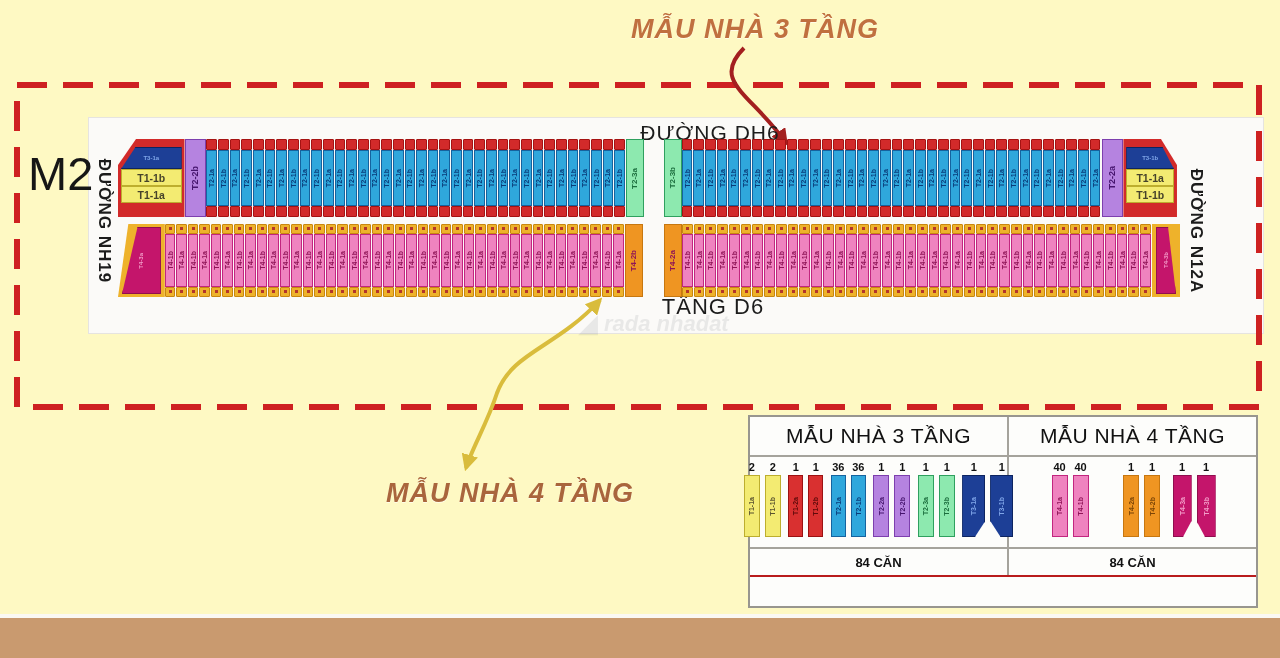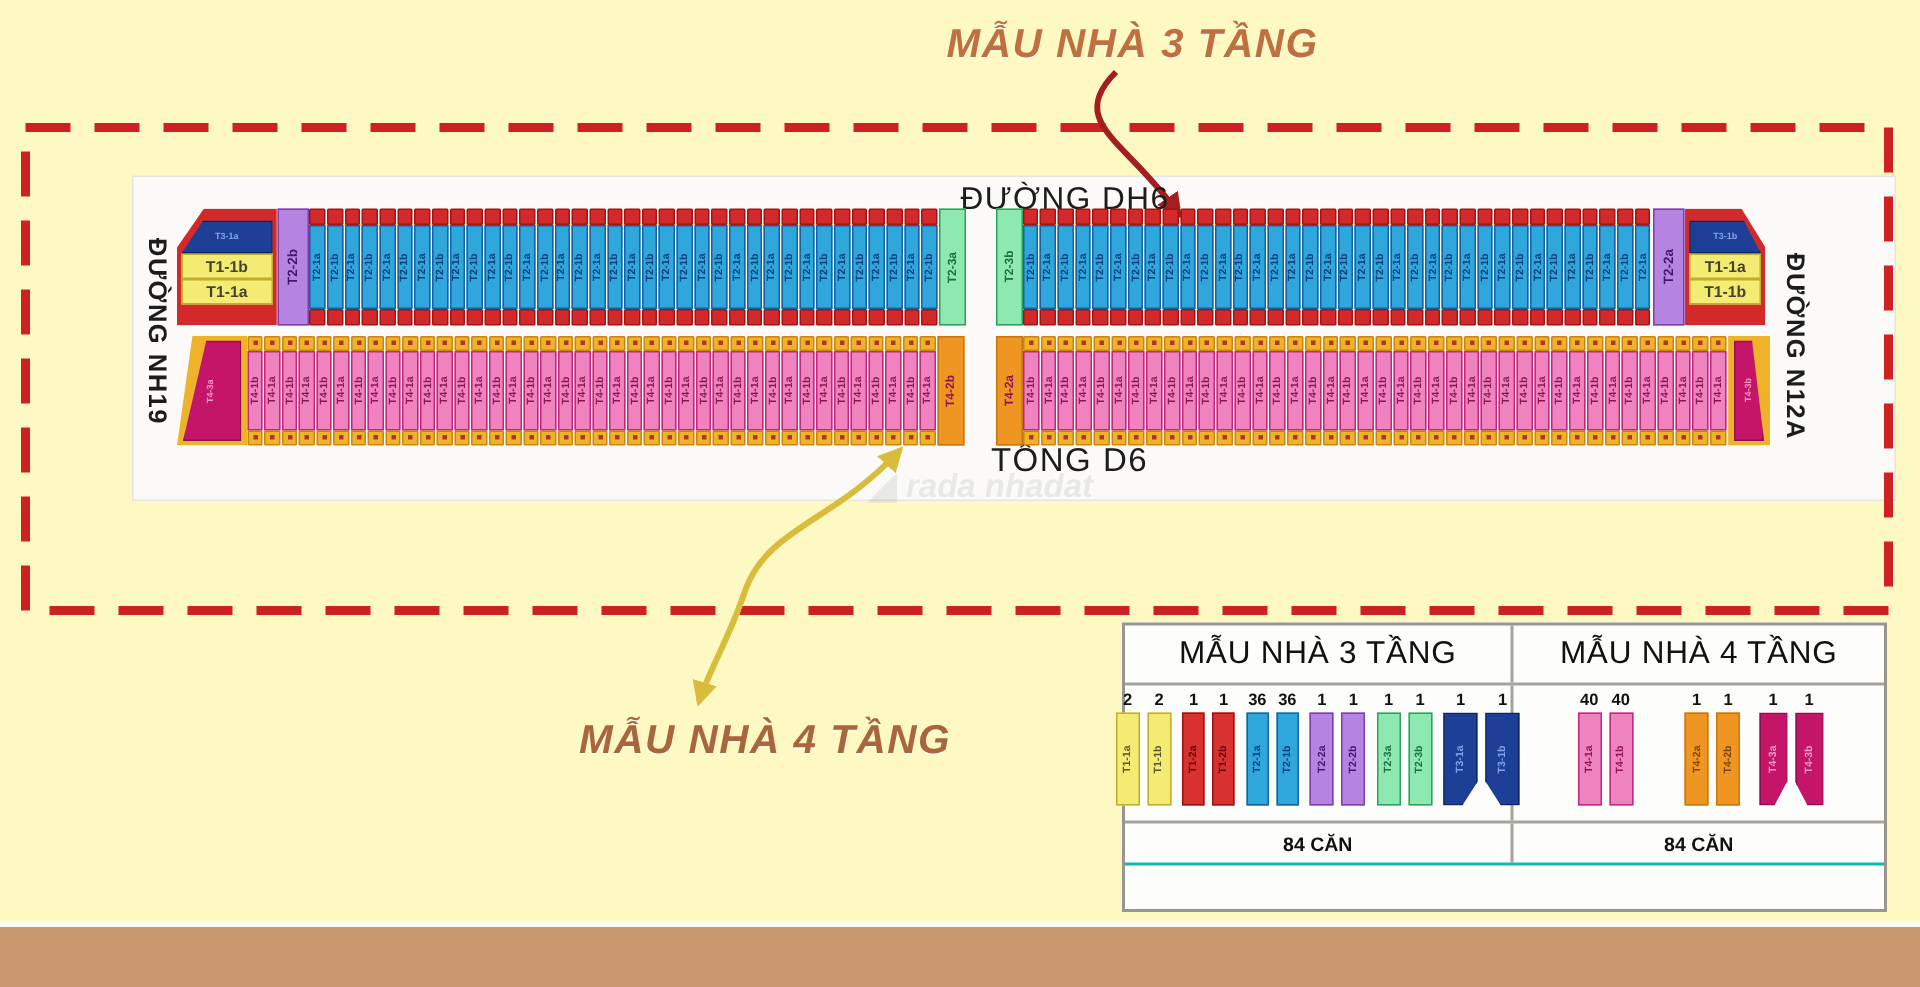--- a/index.html
+++ b/index.html
@@ -93,21 +93,21 @@
   .sw-red{background:#d93030;border:1px solid #9c1212;}                .sw-red span{color:#5e0a0a;}
   .sw-cyan{background:#2fa7dc;border:1px solid #15639f;}               .sw-cyan span{color:#0a3d7a;}
   .sw-purple{background:#b583e0;border:1px solid #7d3fae;width:14px;}  .sw-purple span{color:#46156e;}
   .sw-green{background:#8de9af;border:1px solid #2fa05f;width:14px;}   .sw-green span{color:#1c6e3e;}
   .sw-navy{background:#1d3f96;border:1px solid #0d2460;width:21px;}    .sw-navy span{color:#7fa5e8;}
   .sw-pink{background:#ef83bf;border:1px solid #c2267f;width:14px;}    .sw-pink span{color:#8f1457;}
   .sw-orange{background:#ef9522;border:1px solid #c77710;width:14px;}  .sw-orange span{color:#7c4506;}
   .sw-magenta{background:#c4156b;border:1px solid #8f0e4e;width:17px;} .sw-magenta span{color:#f29cc8;}
   .cut-br{clip-path:polygon(0 0,100% 0,100% 74%,55% 100%,0 100%);}
   .cut-bl{clip-path:polygon(0 0,100% 0,100% 100%,45% 100%,0 74%);}
-  .lg-sub{display:flex;height:26px;border-bottom:2px solid #14b8a6;}
+  .lg-sub{display:flex;height:26px;border-bottom:2px solid #b91c1c;}
   .lg-sub .lg-cell3,.lg-sub .lg-cell4{font-size:13px;font-weight:700;}
   .lg-total{height:33px;display:flex;align-items:center;justify-content:center;font-size:23px;letter-spacing:.5px;}
   
   #bottom-bar{position:absolute;left:0;right:0;bottom:0;height:40px;background:#c99a6f;
               border-top:4px solid #fbf9f3;}
 </style>
 </head>
 <body>
 
 <div id="canvas">
@@ -124,23 +124,24 @@
       </marker>
     </defs>
     <rect x="17" y="85" width="1242" height="322" fill="none" stroke="#ce2121" stroke-width="6" stroke-dasharray="30 16"></rect>
     <path d="M 744 48 C 710 82, 752 94, 786 143" fill="none" stroke="#a31f1f" stroke-width="4" marker-end="url(#mR)"></path>
     <path d="M 600 300 C 556 348, 512 352, 497 393 C 487 424, 472 448, 466 468" fill="none" stroke="#d9bc3c" stroke-width="4" marker-start="url(#mY)" marker-end="url(#mY)"></path>
   </svg>
 
   <div id="annot-top" class="annot">MẪU NHÀ 3 TẦNG</div>
   <div id="annot-bottom" class="annot">MẪU NHÀ 4 TẦNG</div>
 
+  <div id="m2-label" class="blocklab">M2</div>
 
   <div id="road-top" class="roadlab">ĐƯỜNG DH6</div>
-  <div id="road-mid" class="roadlab">TỔNG D6</div>
+  <div id="road-mid" class="roadlab">TẦNG D6</div>
   <div id="road-left" class="roadlab">ĐƯỜNG NH19</div>
   <div id="road-right" class="roadlab">ĐƯỜNG N12A</div>
 
   <div id="m2-row" class="row">
     <div class="endblock left" style="width:67px">
       <div class="navy-lot">
           <span>T3-1a</span>
         </div>
       <div class="yrow">T1-1b</div>
       <div class="yrow">T1-1a</div>

